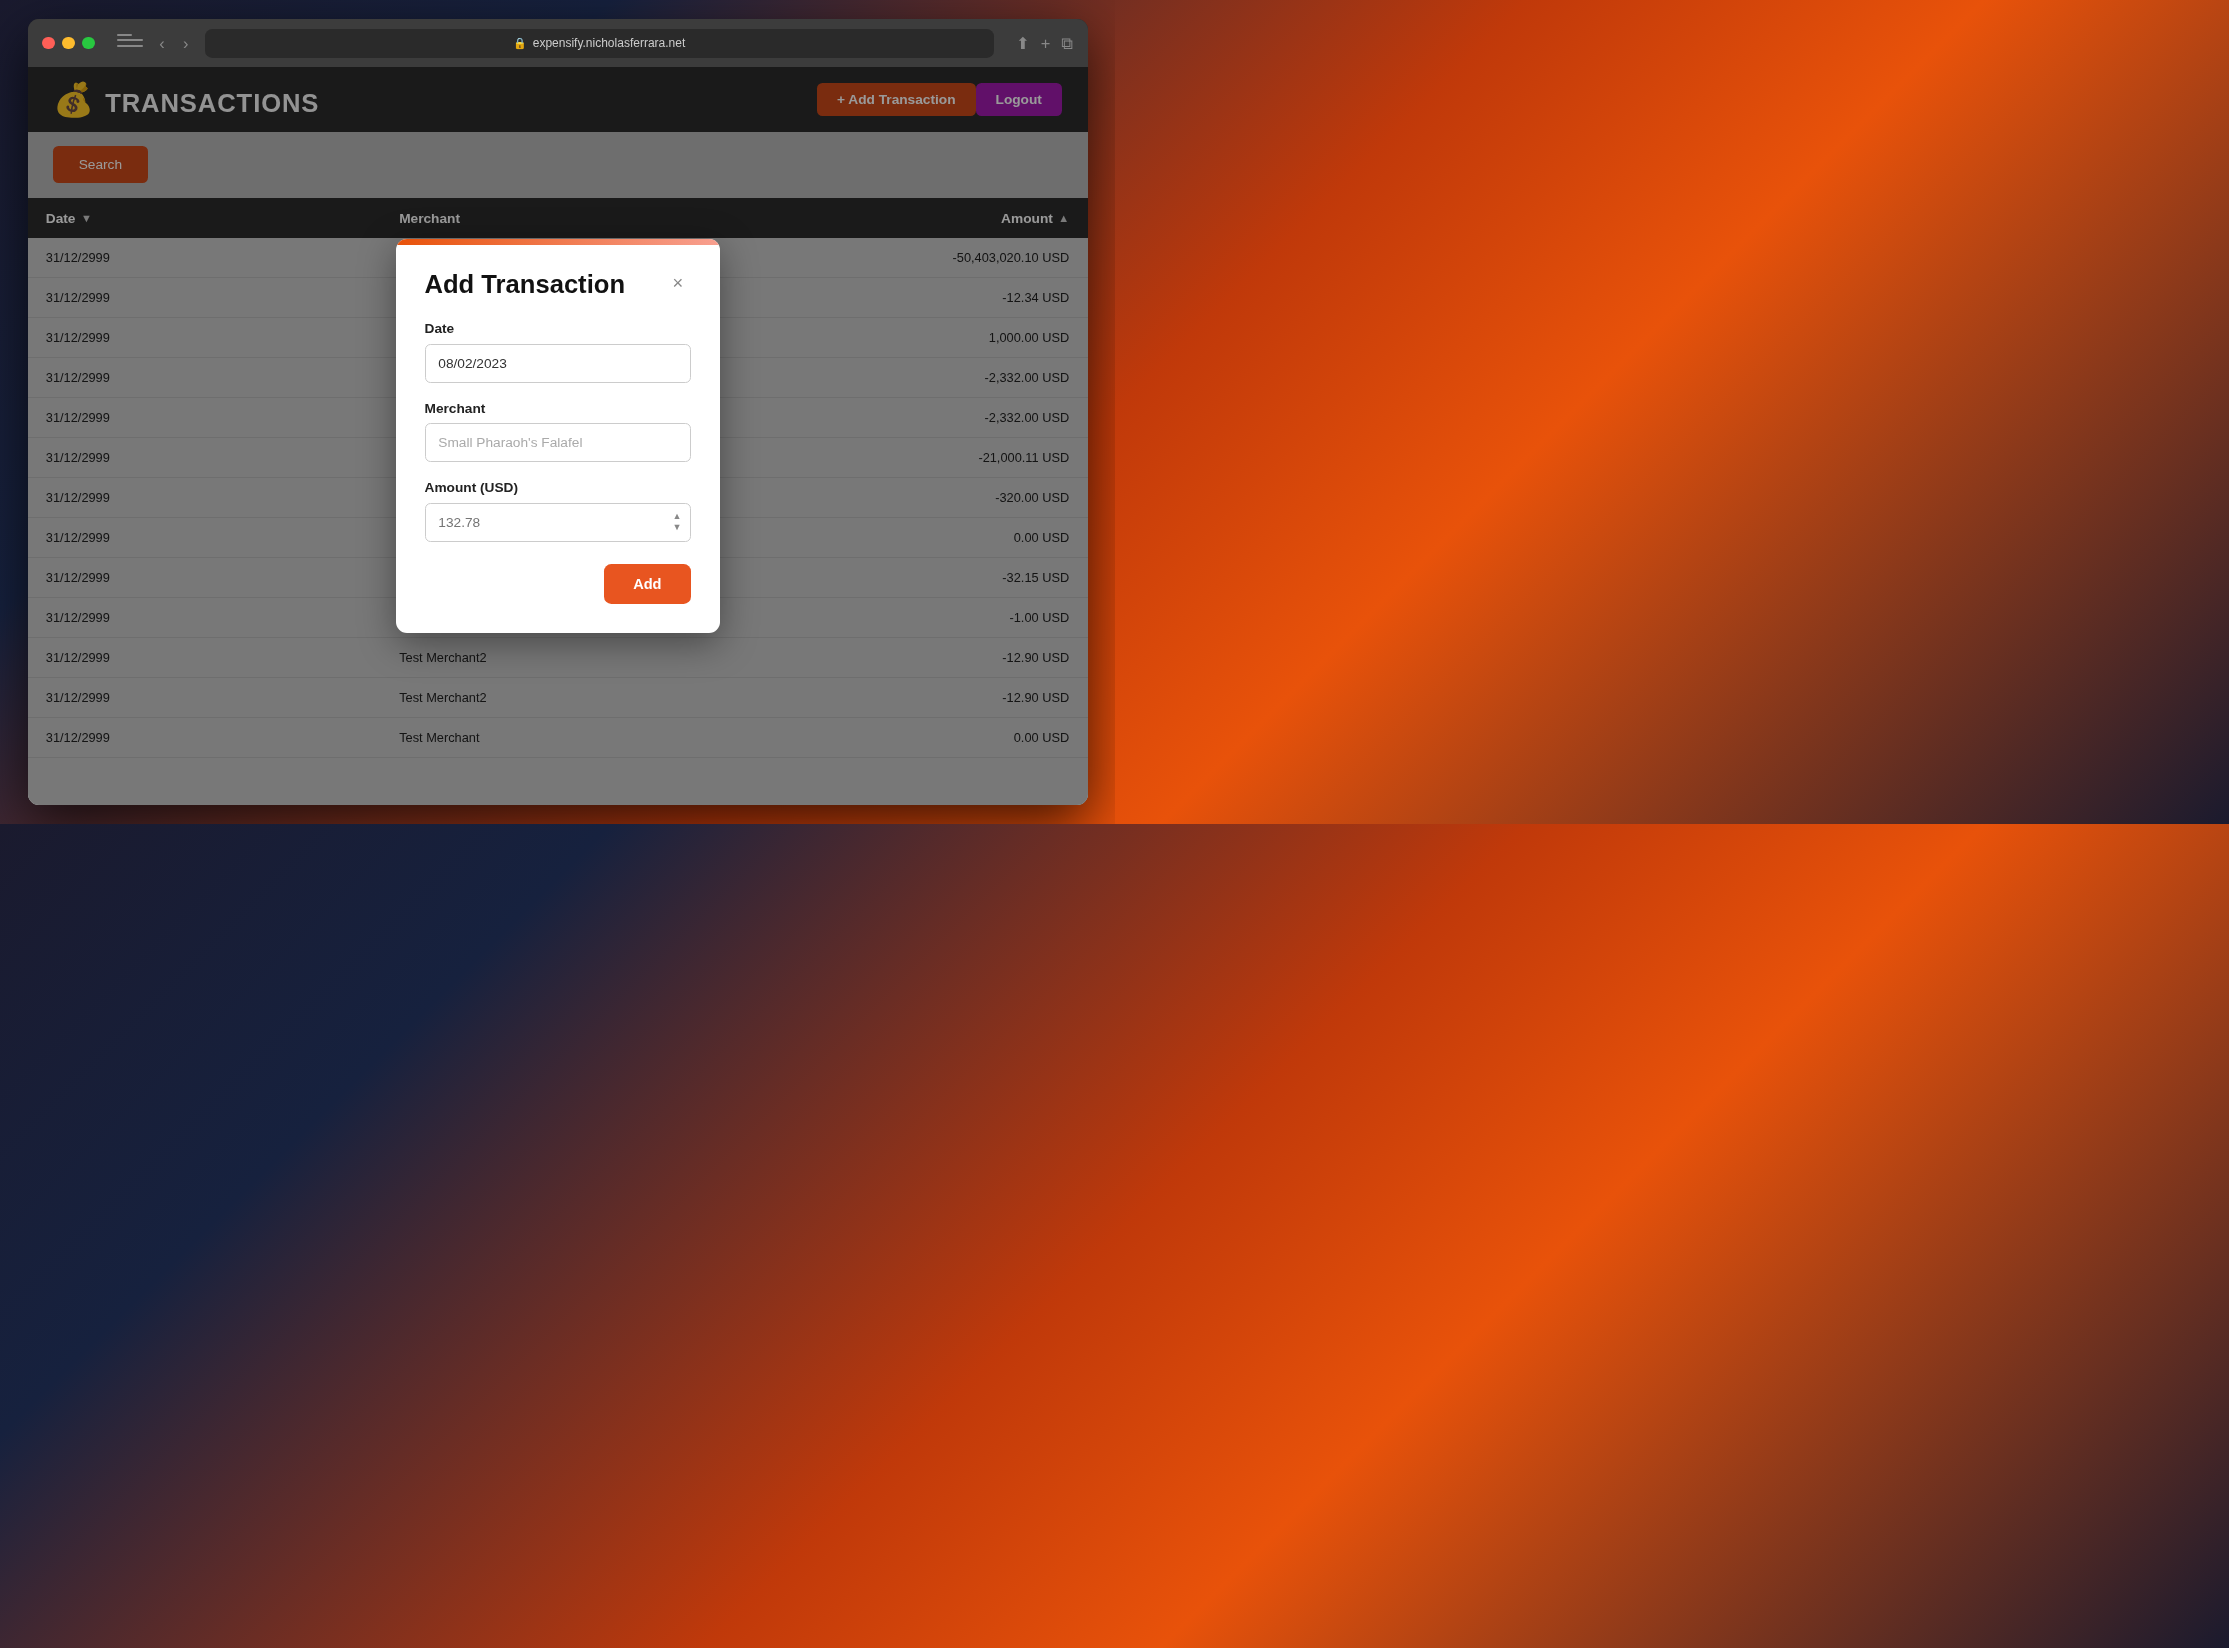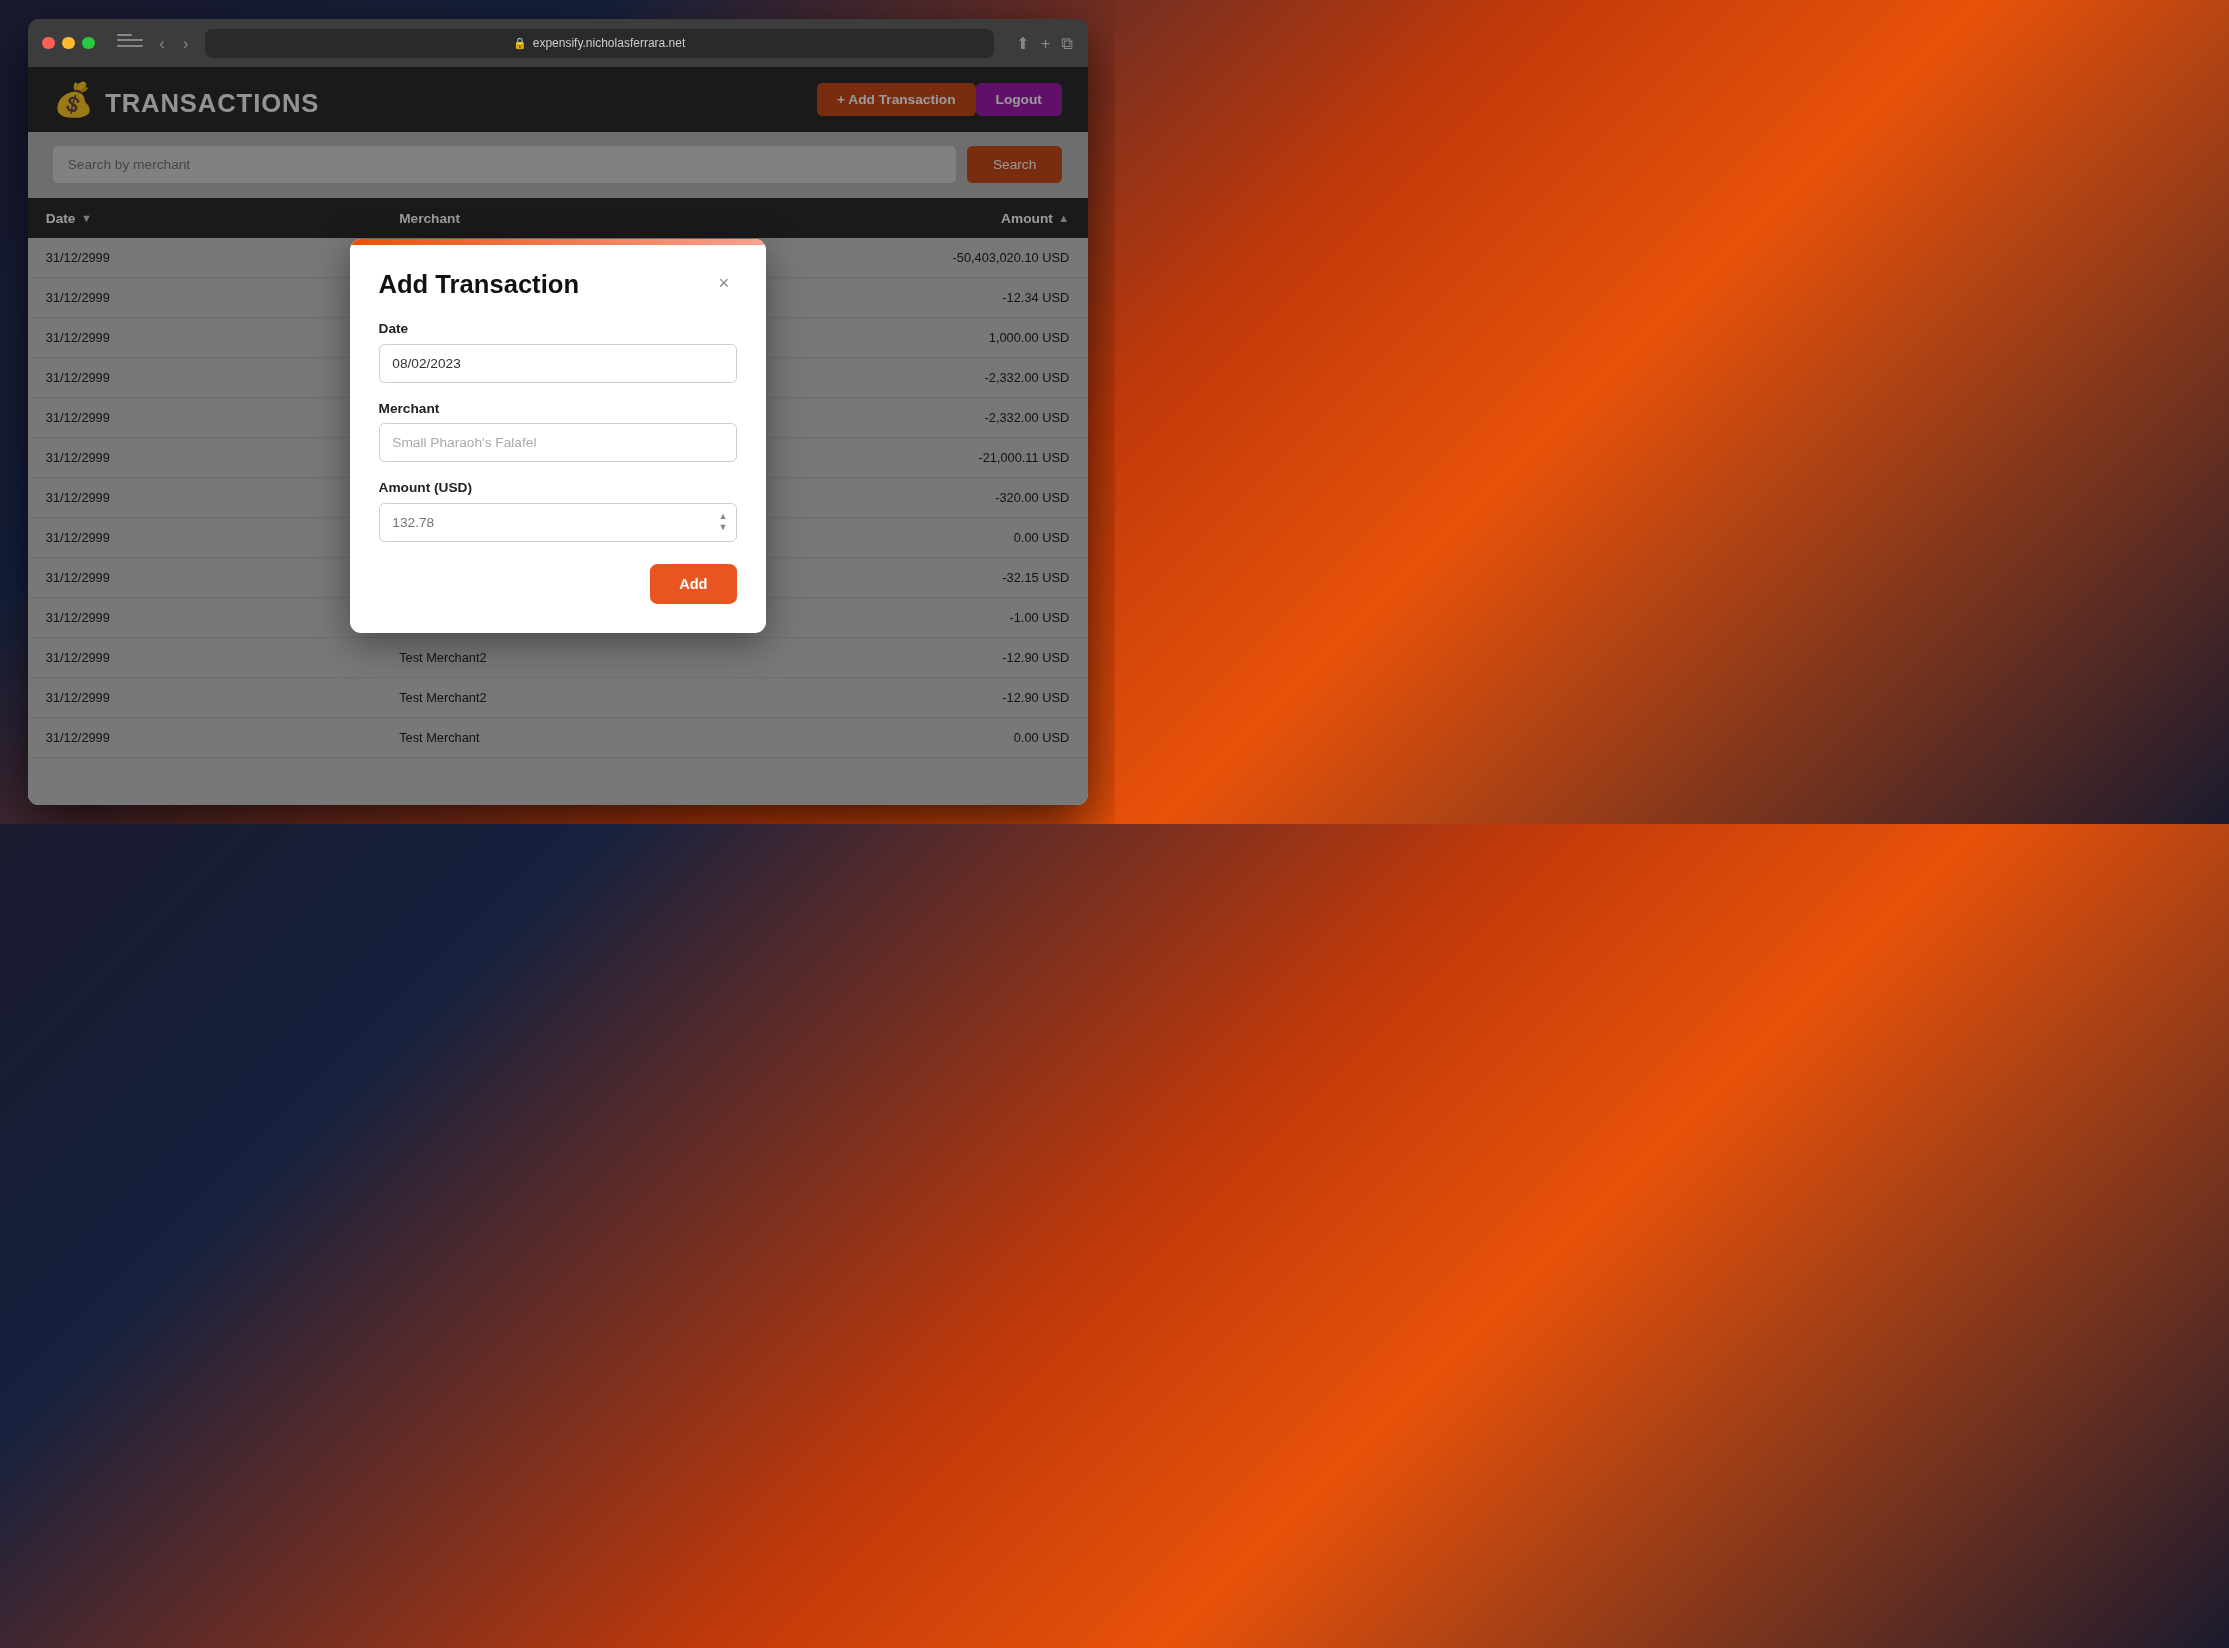--- a/index.html
+++ b/index.html
@@ -263,21 +263,21 @@
       background: rgba(0,0,0,0.4);
       display: flex;
       align-items: center;
       justify-content: center;
       z-index: 100;
     }
 
     .modal {
       background: white;
       border-radius: 11px;
-      width: 416px;
+      width: 324px;
       padding: 0;
       box-shadow: 0 9.1px 37px rgba(0,0,0,0.4);
       overflow: hidden;
     }
 
     .modal-top-bar {
       height: 5.5px;
       background: linear-gradient(to right, #e8520a, #f8a090);
     }
 
@@ -415,21 +415,20 @@
         <span class="logo-icon">💰</span>
         <span class="app-title">TRANSACTIONS</span>
       </div>
       <div class="header-buttons">
         <button class="btn-add-transaction">+ Add Transaction</button>
         <button class="btn-logout">Logout</button>
       </div>
     </div>
 
     <div class="search-bar">
-      <input class="search-input" type="text" placeholder="Search by merchant" style="">
       <button class="btn-search">Search</button>
     </div>
 
     <div class="transactions-table">
       <div class="table-header">
         <div class="th-cell">
           <span>Date</span>
           <span class="sort-arrow">▼</span>
         </div>
         <div class="th-cell">

